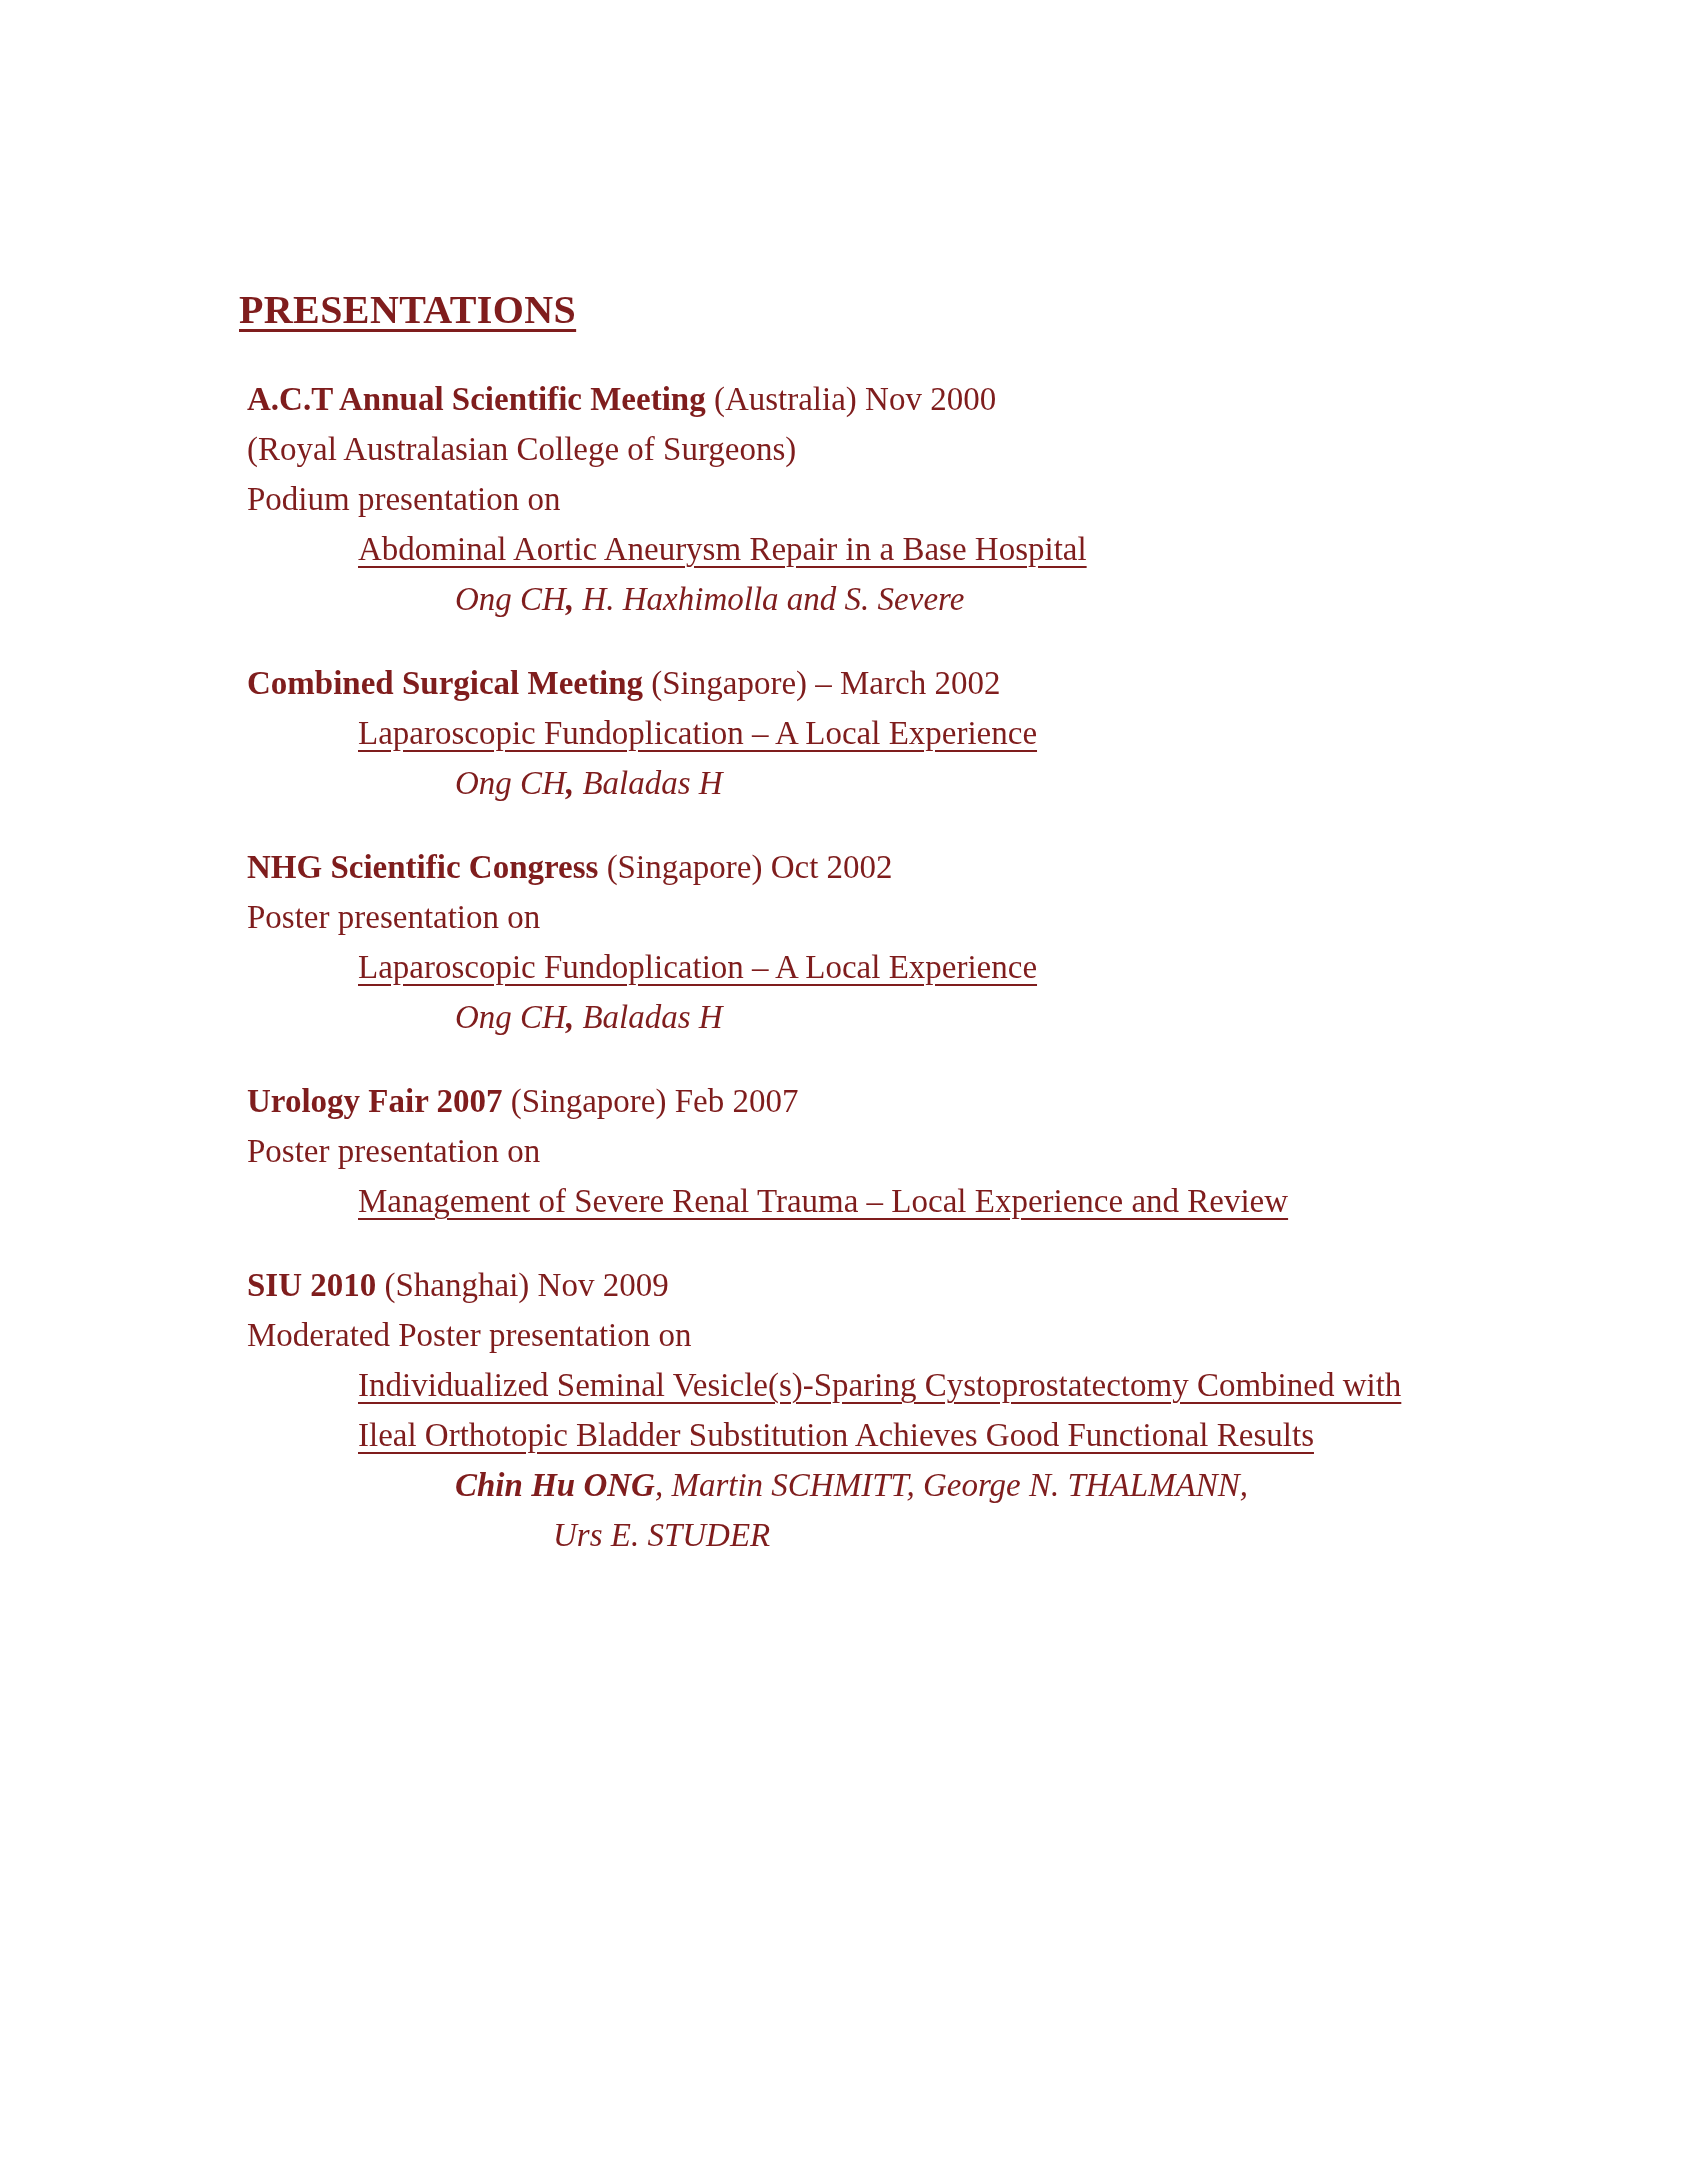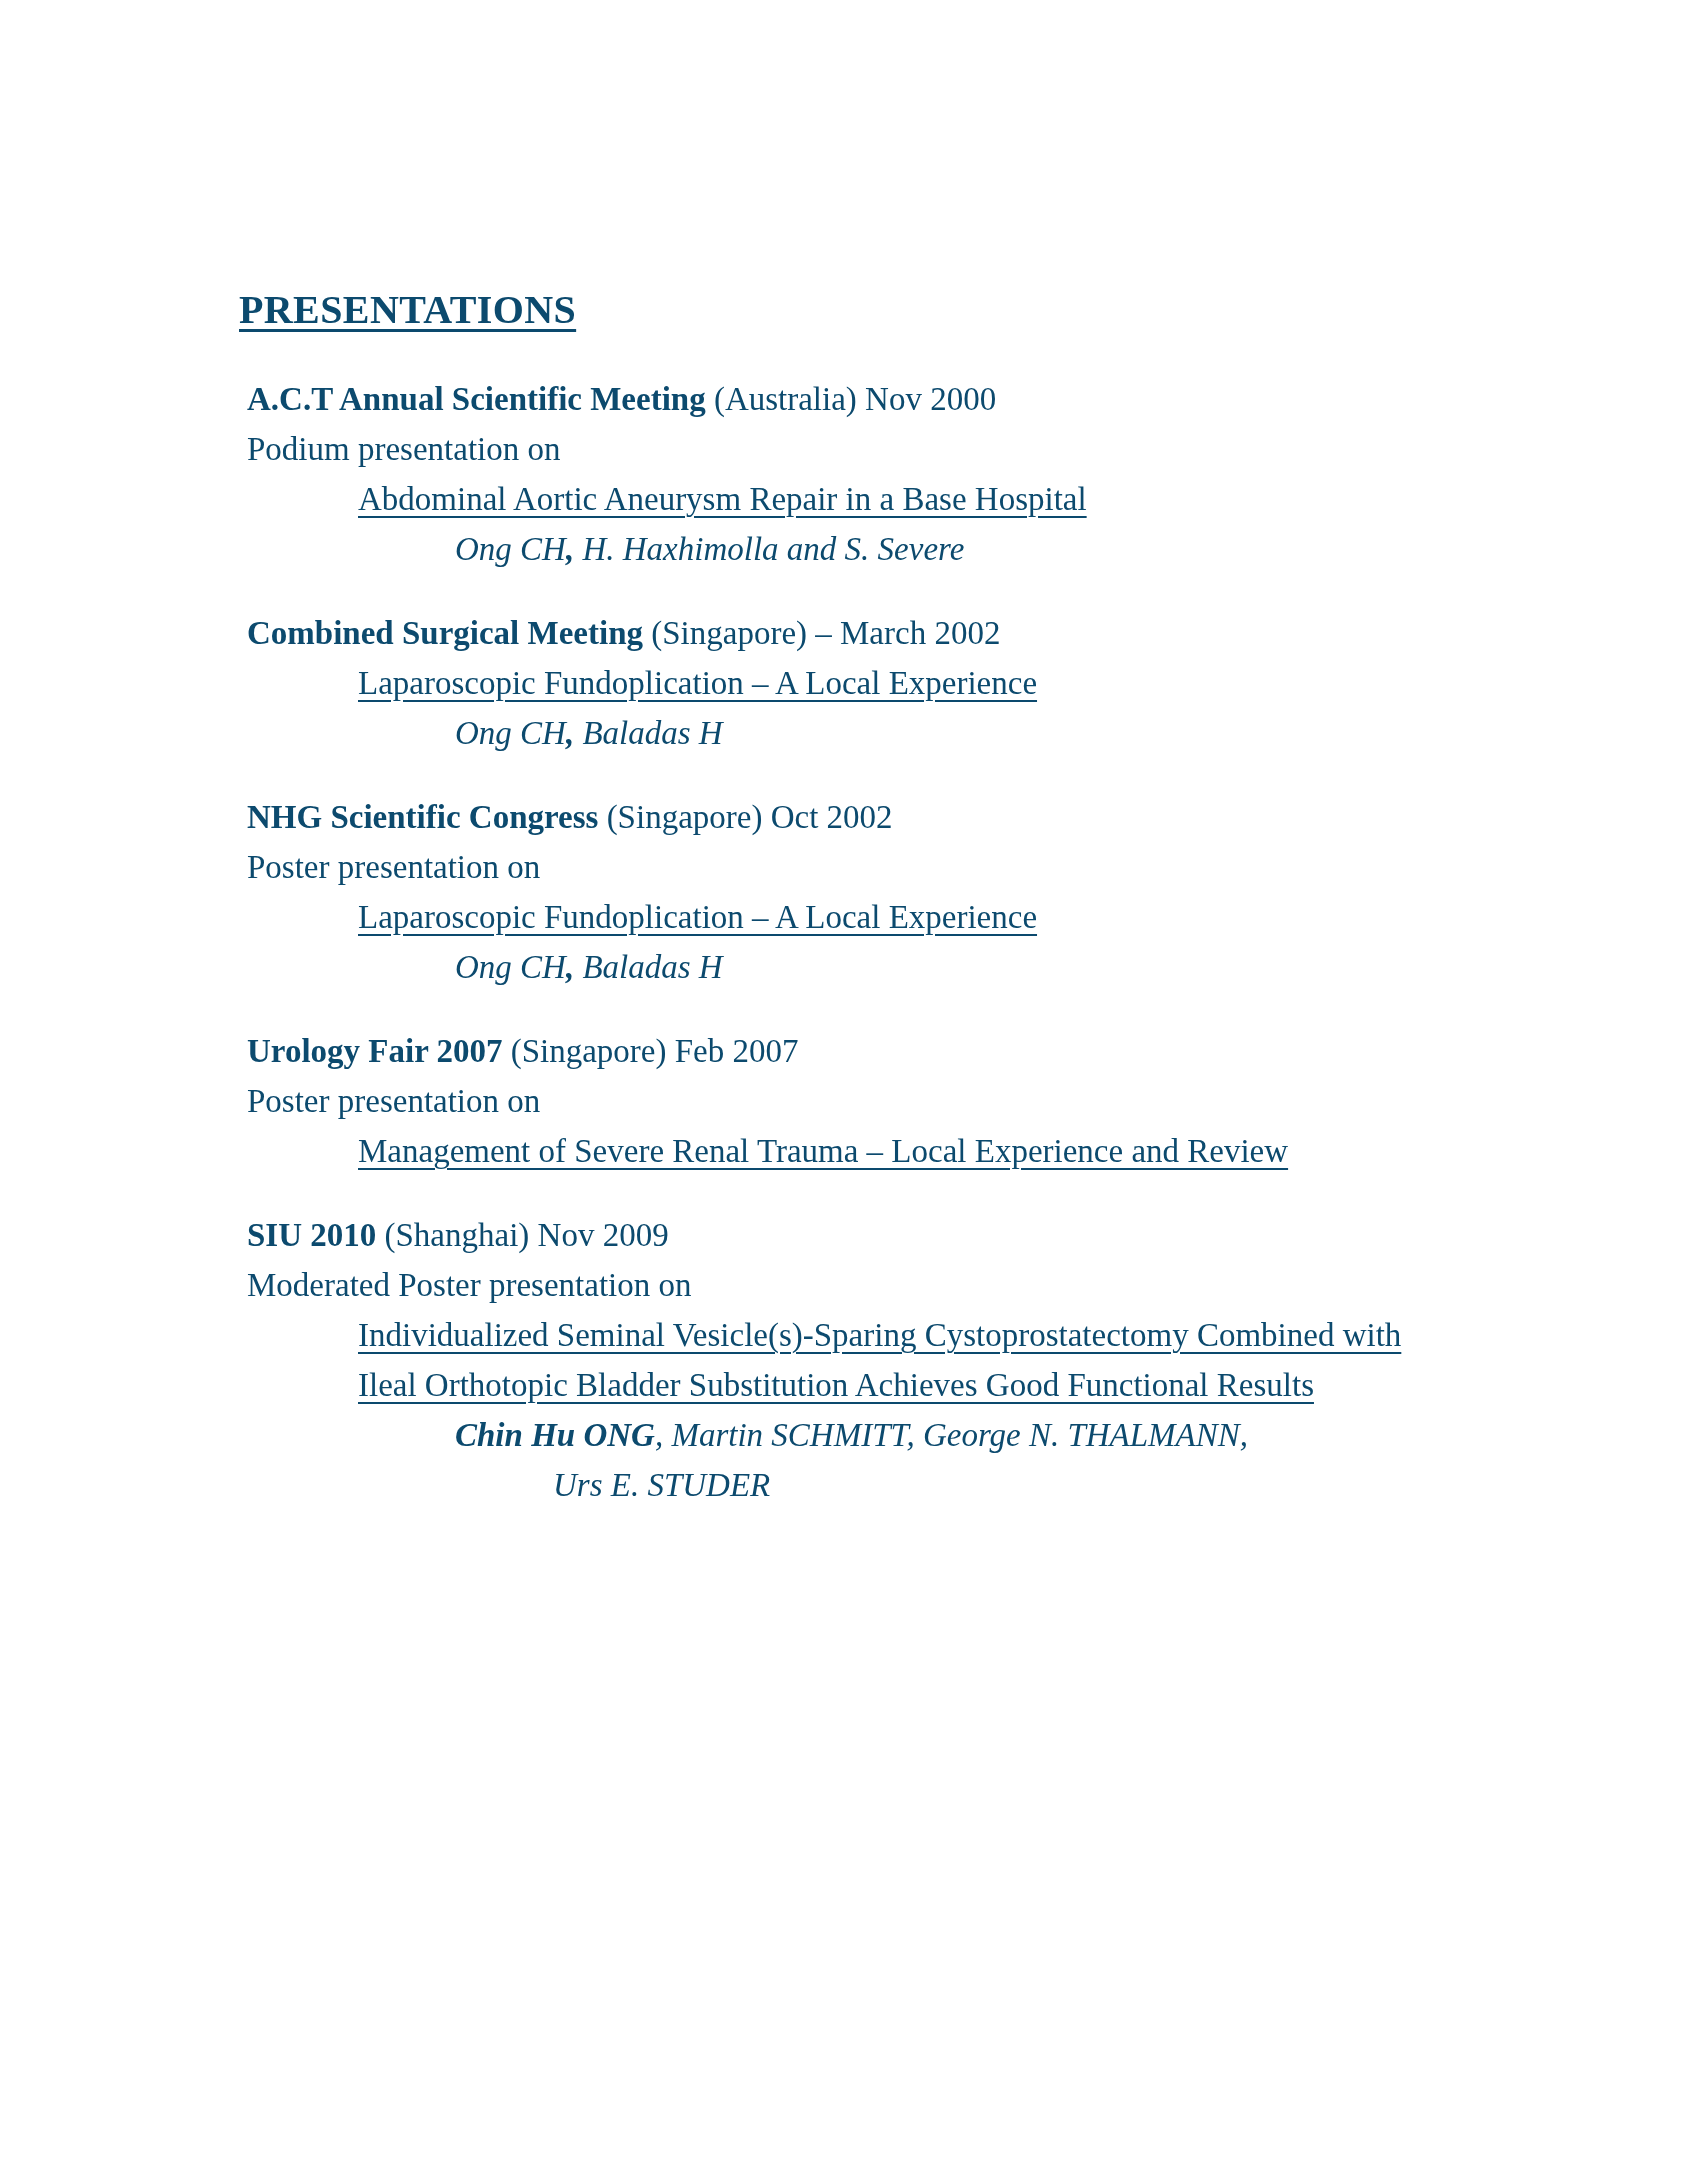--- a/index.html
+++ b/index.html
@@ -13,21 +13,21 @@
     position: relative;
   }
   .page {
     box-sizing: border-box;
     width: 1687px;
     height: 2183px;
     padding: 286px 234px 0 239px;
     font-family: "Liberation Serif", "DejaVu Serif", serif;
     font-size: 33px;
     line-height: 42px;
-    color: #0c4a6e;
+    color: #7f1d1d;
     background: #ffffff;
   }
   .doc-title {
     font-size: 40px;
     line-height: 47px;
     font-weight: bold;
     letter-spacing: 0.4px;
     text-decoration: underline;
     text-decoration-thickness: 3.1px;
     text-underline-offset: 6.3px;
@@ -55,20 +55,21 @@
 </head>
 <body>
 
 <div class="page">
   <div class="title-row">
     <span class="doc-title">PRESENTATIONS</span>
   </div>
   <div class="entries">
       <section class="entry">
         <p class="line heading"><b class="heading-bold">A.C.T Annual Scientific Meeting</b> <span class="heading-rest">(Australia) Nov 2000</span></p>
+        <p class="line">(Royal Australasian College of Surgeons)</p>
         <p class="line">Podium presentation on</p>
         <p class="line indent-1"><span class="utitle">Abdominal Aortic Aneurysm Repair in a Base Hospital</span></p>
         <p class="line indent-2"><span class="italic">Ong CH</span><span class="bold-italic">,</span><span class="italic"> H. Haxhimolla and S. Severe</span></p>
       </section>
       <section class="entry">
         <p class="line heading"><b class="heading-bold">Combined Surgical Meeting</b> <span class="heading-rest">(Singapore) – March 2002</span></p>
         <p class="line indent-1"><span class="utitle">Laparoscopic Fundoplication – A Local Experience</span></p>
         <p class="line indent-2"><span class="italic">Ong CH</span><span class="bold-italic">,</span><span class="italic"> Baladas H</span></p>
       </section>
       <section class="entry">

